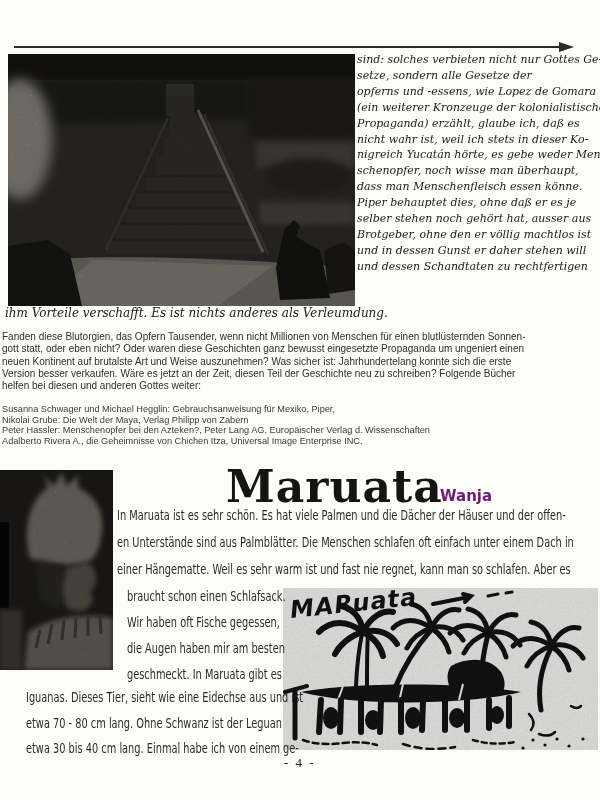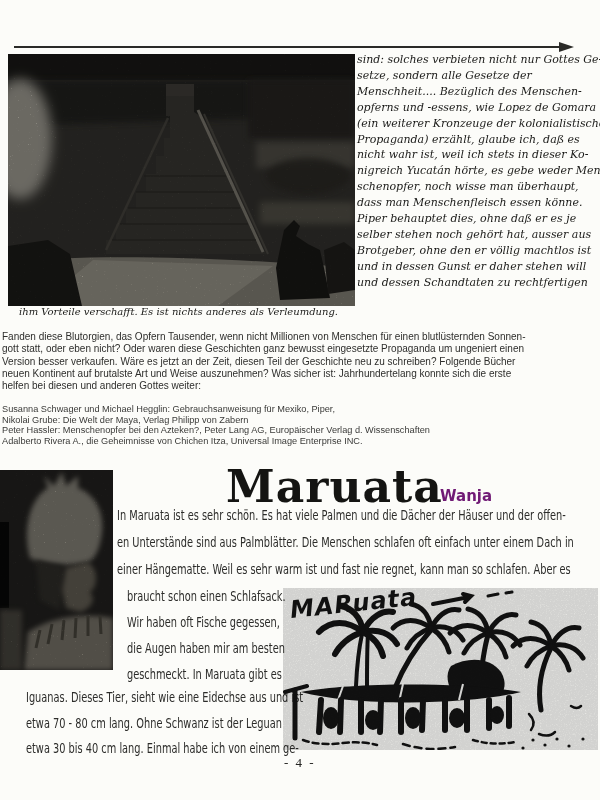--- a/index.html
+++ b/index.html
@@ -12,21 +12,21 @@
 
   
   .arrow-line { left:14px; top:46px; width:548px; height:2px; background:#2a2a28; }
   .arrow-head { left:559px; top:42px; width:0; height:0;
     border-left:15px solid #2a2a28; border-top:5px solid transparent; border-bottom:5px solid transparent; }
 
   
   .script-text { font-family:"DejaVu Serif", serif; font-style:italic; color:#1a1a18; }
   .script-col { left:357px; top:52px; width:243px; font-size:11px; line-height:15.9px; }
   .script-line { white-space:nowrap; }
-  .caption { left:19px; top:306px; font-size:10px; white-space:nowrap; }
+  .caption { left:5px; top:306px; font-size:12px; white-space:nowrap; }
 
   
   .article { left:2px; top:331px; width:597px; font-size:10px; line-height:12.3px; color:#2e2e2c; }
   .article-line { white-space:nowrap; }
   .books { left:2px; top:404px; width:597px; font-size:9.2px; line-height:10.7px; color:#3a3a38; }
   .book-line { white-space:nowrap; }
 
   
   .title { left:226px; top:461px; font-family:"DejaVu Serif", serif; font-weight:bold;
     font-size:44px; color:#141412; letter-spacing:1px; }
@@ -92,42 +92,41 @@
       <path d="M0,192 L40,186 L62,200 L74,252 L0,252 Z" fill="#262522"></path>
       <path d="M268,214 L276,176 L286,166 L292,172 L288,182 L300,190 L312,196 L316,214 L322,244 L272,246 Z" fill="#22211e"></path>
       <path d="M316,196 L336,188 L347,196 L347,236 L320,240 Z" fill="#2b2a26"></path>
       <rect width="347" height="252" filter="url(#grainP)" opacity="0.5"></rect>
     </svg>
   </div>
 
   <div class="abs script-text script-col">
       <div class="script-line">sind: solches verbieten nicht nur Gottes Ge-</div>
       <div class="script-line">setze, sondern alle Gesetze der</div>
-      <div class="script-line">Menschheit.... Bezüglich des Menschen-</div>
       <div class="script-line">opferns und -essens, wie Lopez de Gomara</div>
       <div class="script-line">(ein weiterer Kronzeuge der kolonialistischen</div>
       <div class="script-line">Propaganda) erzählt, glaube ich, daß es</div>
       <div class="script-line">nicht wahr ist, weil ich stets in dieser Ko-</div>
       <div class="script-line">nigreich Yucatán hörte, es gebe weder Men-</div>
       <div class="script-line">schenopfer, noch wisse man überhaupt,</div>
       <div class="script-line">dass man Menschenfleisch essen könne.</div>
       <div class="script-line">Piper behauptet dies, ohne daß er es je</div>
       <div class="script-line">selber stehen noch gehört hat, ausser aus</div>
       <div class="script-line">Brotgeber, ohne den er völlig machtlos ist</div>
       <div class="script-line">und in dessen Gunst er daher stehen will</div>
       <div class="script-line">und dessen Schandtaten zu rechtfertigen</div>
     </div>
 
   <div class="abs script-text caption">ihm Vorteile verschafft. Es ist nichts anderes als Verleumdung.</div>
 
   <div class="abs article">
       <div class="article-line">Fanden diese Blutorgien, das Opfern Tausender, wenn nicht Millionen von Menschen für einen blutlüsternden Sonnen-</div>
       <div class="article-line">gott statt, oder eben nicht? Oder waren diese Geschichten ganz bewusst eingesetzte Propaganda um ungeniert einen</div>
+      <div class="article-line">neuen Kontinent auf brutalste Art und Weise auszunehmen? Was sicher ist: Jahrhundertelang konnte sich die erste</div>
       <div class="article-line">Version besser verkaufen. Wäre es jetzt an der Zeit, diesen Teil der Geschichte neu zu schreiben? Folgende Bücher</div>
-      <div class="article-line">neuen Kontinent auf brutalste Art und Weise auszunehmen? Was sicher ist: Jahrhundertelang konnte sich die erste</div>
       <div class="article-line">helfen bei diesen und anderen Gottes weiter:</div>
     </div>
 
   <div class="abs books">
       <div class="book-line">Susanna Schwager und Michael Hegglin: Gebrauchsanweisung für Mexiko, Piper,</div>
       <div class="book-line">Nikolai Grube: Die Welt der Maya, Verlag Philipp von Zabern</div>
       <div class="book-line">Peter Hassler: Menschenopfer bei den Azteken?, Peter Lang AG, Europäischer Verlag d. Wissenschaften</div>
       <div class="book-line">Adalberto Rivera A., die Geheimnisse von Chichen Itza, Universal Image Enterprise INC.</div>
     </div>
 

